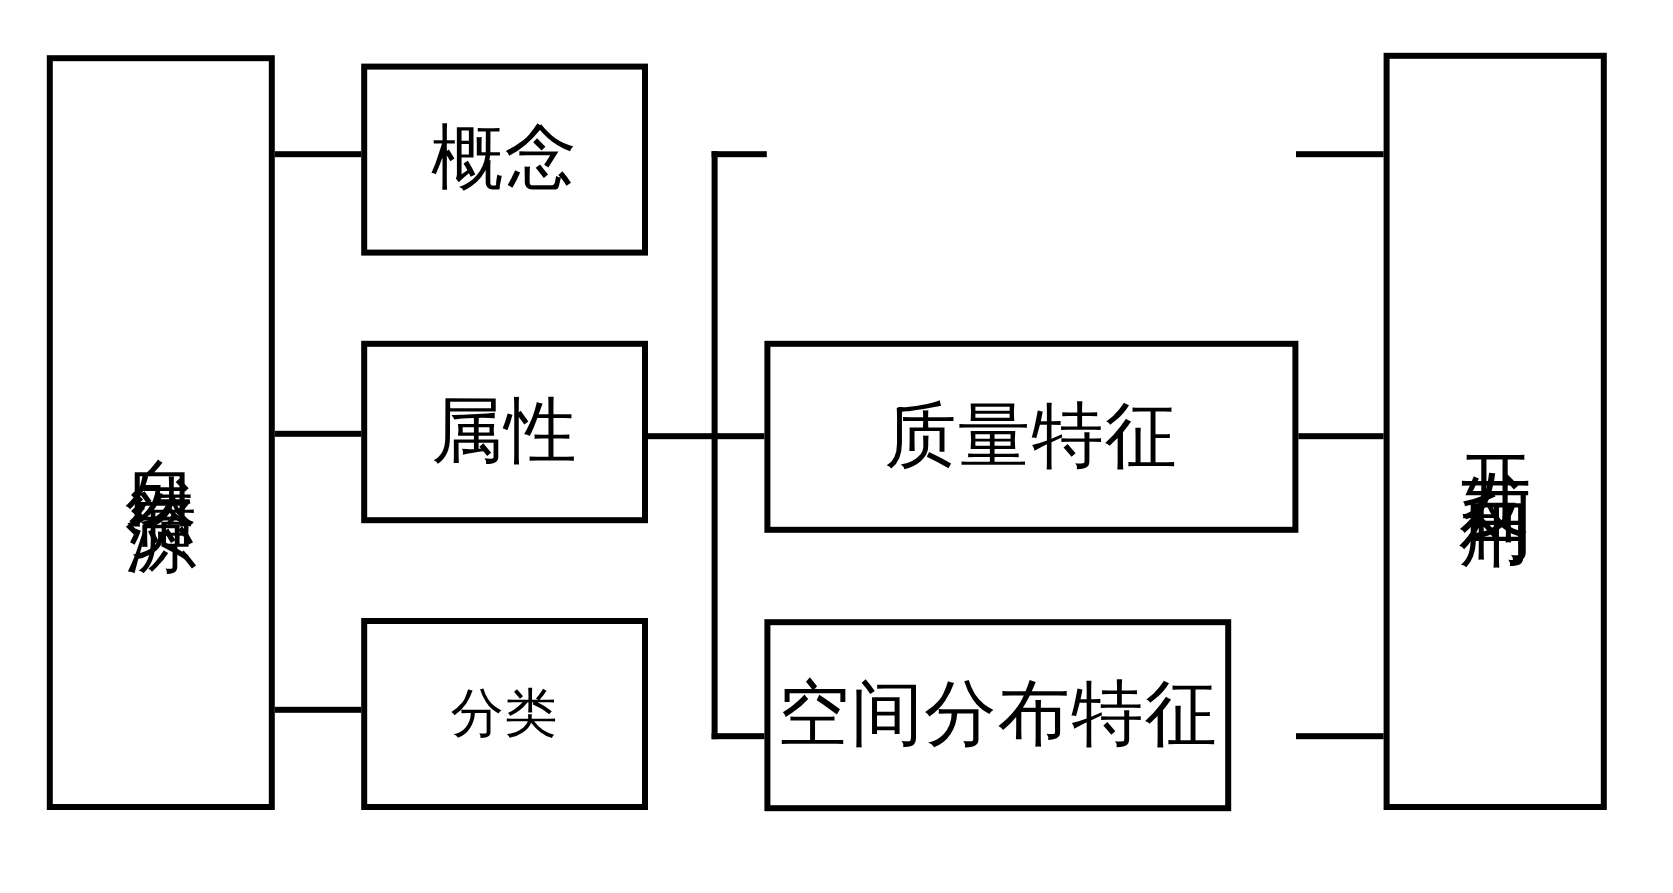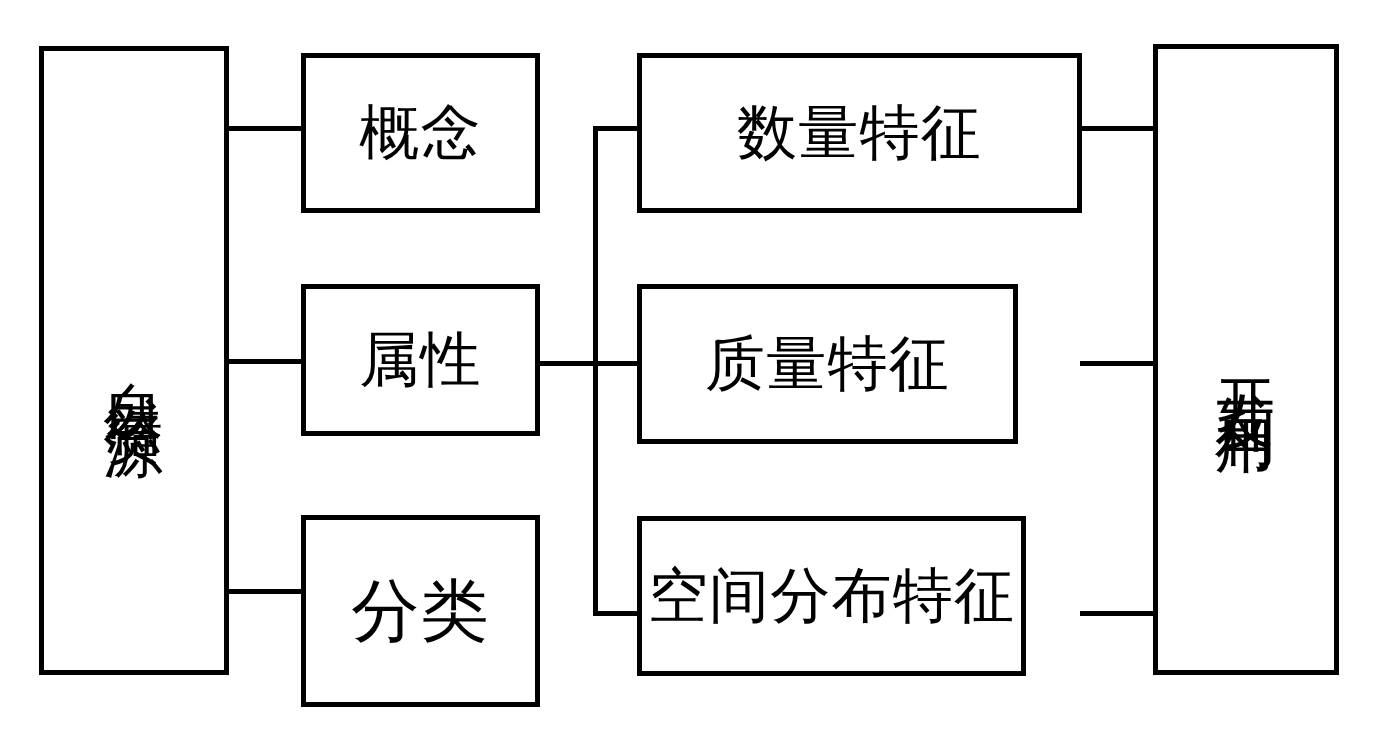--- a/index.html
+++ b/index.html
@@ -40,23 +40,23 @@
     writing-mode: vertical-rl;
     text-orientation: upright;
     line-height: 1.0;
     letter-spacing: 0.22em;
   }
 
   
   #box-natural-resources { left: 39px;   top: 46px;  width: 190px; height: 629px; font-size: 60px; }
   #box-concept           { left: 301px;  top: 53px;  width: 239px; height: 160px; font-size: 60px; }
   #box-attribute         { left: 301px;  top: 284px; width: 239px; height: 152px; font-size: 60px; }
-  #box-classification    { left: 301px;  top: 515px; width: 239px; height: 192px; font-size: 68px; }
+  #box-classification    { left: 301px;  top: 515px; width: 239px; height: 160px; font-size: 44px; }
   #box-quantity          { left: 637px;  top: 53px;  width: 445px; height: 160px; font-size: 60px; }
-  #box-quality           { left: 637px;  top: 284px; width: 381px; height: 160px; font-size: 60px; }
+  #box-quality           { left: 637px;  top: 284px; width: 445px; height: 160px; font-size: 60px; }
   #box-spatial           { left: 637px;  top: 516px; width: 389px; height: 160px; font-size: 60px; }
   #box-development       { left: 1153px; top: 44px;  width: 186px; height: 631px; font-size: 60px; }
 
   
   .line {
     position: absolute;
     background: #000000;
     z-index: 1;
   }
   .h { height: 5px; }
@@ -112,23 +112,20 @@
   </div>
 
   <div class="box" id="box-attribute">
     <span class="box-label">属性</span>
   </div>
 
   <div class="box" id="box-classification">
     <span class="box-label">分类</span>
   </div>
 
-  <div class="box" id="box-quantity">
-    <span class="box-label">数量特征</span>
-  </div>
 
   <div class="box" id="box-quality">
     <span class="box-label">质量特征</span>
   </div>
 
   <div class="box" id="box-spatial">
     <span class="box-label">空间分布特征</span>
   </div>
 
   <div class="box vertical" id="box-development">

